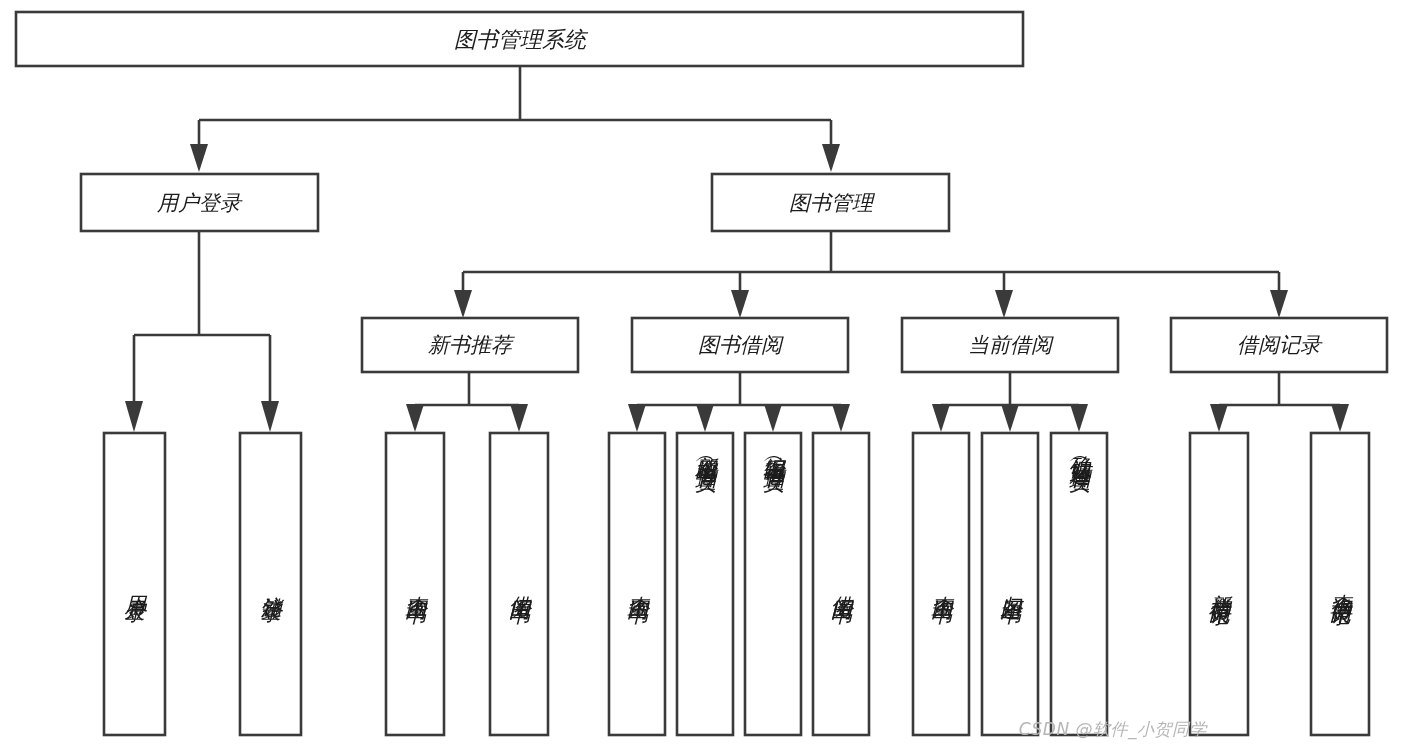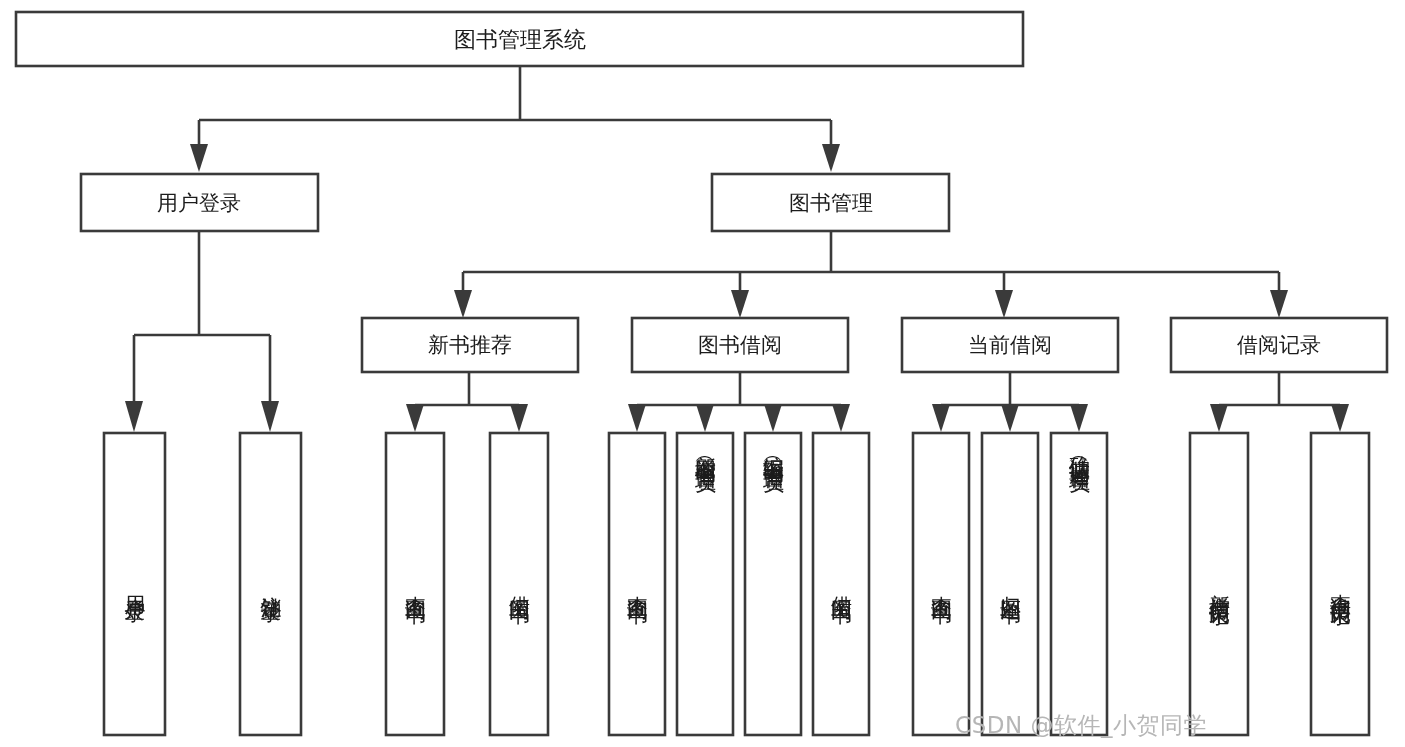--- a/index.html
+++ b/index.html
@@ -11,20 +11,21 @@
     width: 1405px;
     height: 747px;
     font-family: "DejaVu Sans", "Liberation Sans", sans-serif;
     overflow: hidden;
   }
   #diagram-root {
     position: relative;
     width: 1213px;
     height: 747px;
     background: #ffffff;
+    font-style: italic;
   }
   svg.diagram-canvas {
     position: absolute;
     left: 0;
     top: 0;
     width: 1405px;
     height: 747px;
     display: block;
   }
   .node-box {
@@ -68,21 +69,21 @@
     color: #1c1c1c;
     letter-spacing: 2.5px;
     white-space: nowrap;
     text-align: center;
   }
   .watermark {
     position: absolute;
     right: 6px;
     bottom: 6px;
     font-family: "DejaVu Sans", "Liberation Sans", sans-serif;
-    font-size: 23px;
+    font-size: 17px;
     color: #b6b6b6;
     white-space: nowrap;
     letter-spacing: 0.5px;
   }
 </style>
 </head>
 <body>
 
 <div id="diagram-root">
 

